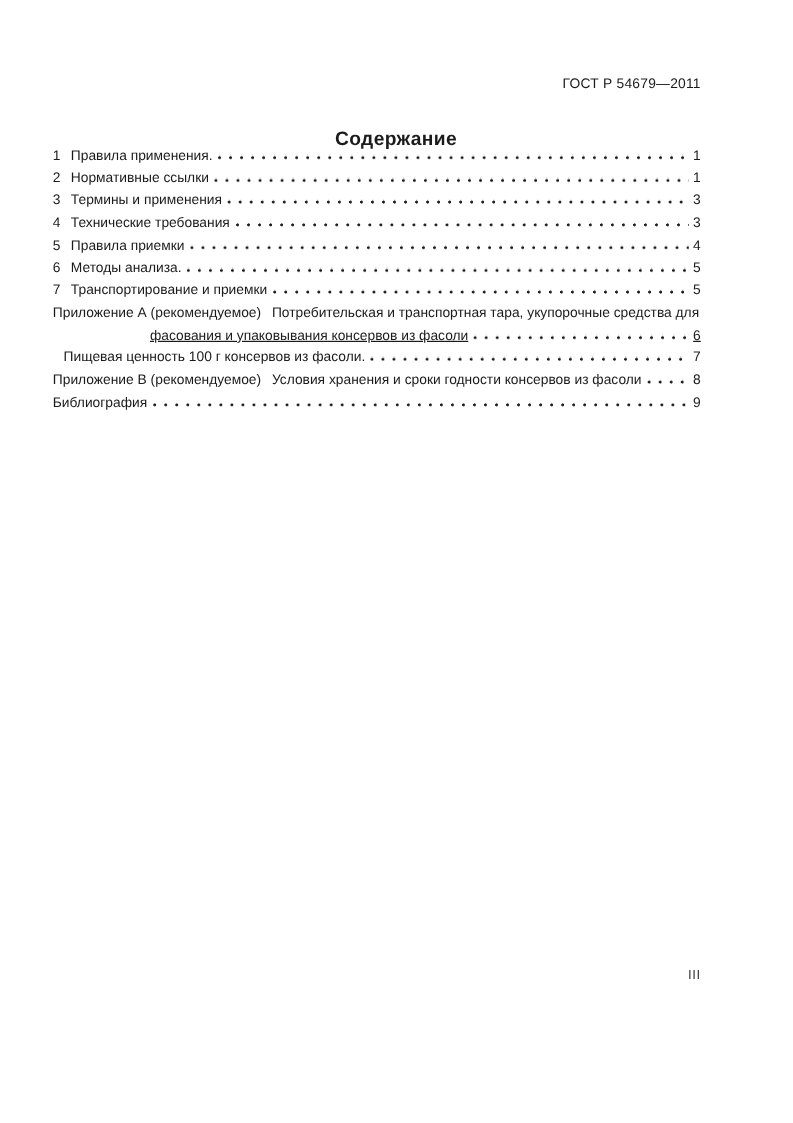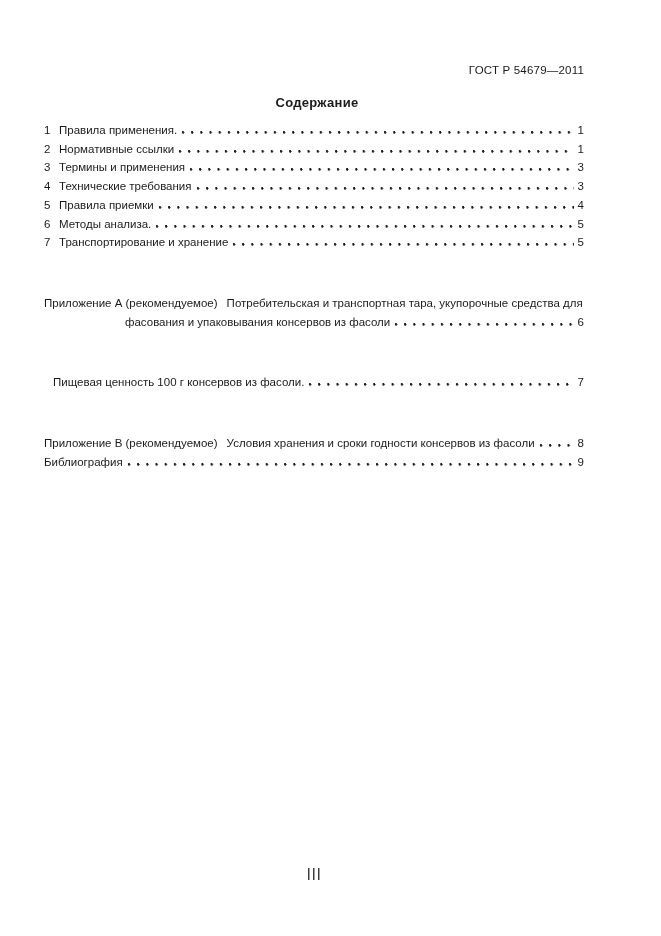--- a/index.html
+++ b/index.html
@@ -12,44 +12,44 @@
     position: relative;
     overflow: hidden;
   }
   .doc-header {
     position: absolute; top: 64px; left: 44px; width: 540px;
     text-align: right; font-weight: 400; font-size: 11.5px;
     letter-spacing: 0.2px;
   }
   .doc-title {
     position: absolute; top: 92px; left: 44px; width: 540px;
-    margin: 3px; text-align: center;
-    font-weight: 700; font-size: 13px; letter-spacing: 0.3px;
+    margin: 16px; text-align: center;
+    font-weight: 700; font-size: 16px; letter-spacing: 0.3px;
   }
   .toc {
     position: absolute; top: 121px; left: 44px; width: 540px;
     font-size: 11.5px;
   }
   .toc-row {
     display: flex; align-items: baseline;
     line-height: 18.7px; white-space: nowrap;
   }
   .toc-num { flex: 0 0 15px; }
-  .toc-desc { margin-left: 9px; margin-top: 42px; }
+  .toc-desc { margin-left: 9px; }
   .toc-leader {
     flex: 1 1 auto; height: 4px; margin: 0 3px 0 4px;
     background-image: radial-gradient(circle at 2px 2.4px, #1b1b1b 1.05px, rgba(0,0,0,0) 1.45px);
     background-size: 9.2px 4px;
     background-repeat: repeat-x;
   }
   .toc-page { flex: 0 0 auto; min-width: 7px; text-align: right; }
-  .toc-row.cont { padding-left: 81px; }
+  .toc-row.cont { padding-left: 81px; text-decoration: underline; }
   .page-num {
-    position: absolute; top: 866px; left: 44px; width: 540px;
-    text-align: center; font-size: 16px; color: #3d3d3d;
+    position: absolute; top: 807px; left: 44px; width: 540px;
+    text-align: right; font-size: 11px; color: #3d3d3d;
     letter-spacing: 0.5px;
   }
 </style>
 </head>
 <body>
 
 <div class="doc-header">
   <span>ГОСТ Р 54679—2011</span>
 </div>
 
@@ -94,21 +94,21 @@
 
   <div class="toc-row">
     <span class="toc-num">6</span>
     <span class="toc-label">Методы анализа.</span>
     <span class="toc-leader"></span>
     <span class="toc-page">5</span>
   </div>
 
   <div class="toc-row">
     <span class="toc-num">7</span>
-    <span class="toc-label">Транспортирование и хранение</span>
+    <span class="toc-label">Транспортирование и приемки</span>
     <span class="toc-leader"></span>
     <span class="toc-page">5</span>
   </div>
 
   <div class="toc-row">
     <span class="toc-label">Приложение А (рекомендуемое)</span>
     <span class="toc-desc">Потребительская и транспортная тара, укупорочные средства для</span>
   </div>
 
   <div class="toc-row cont">

